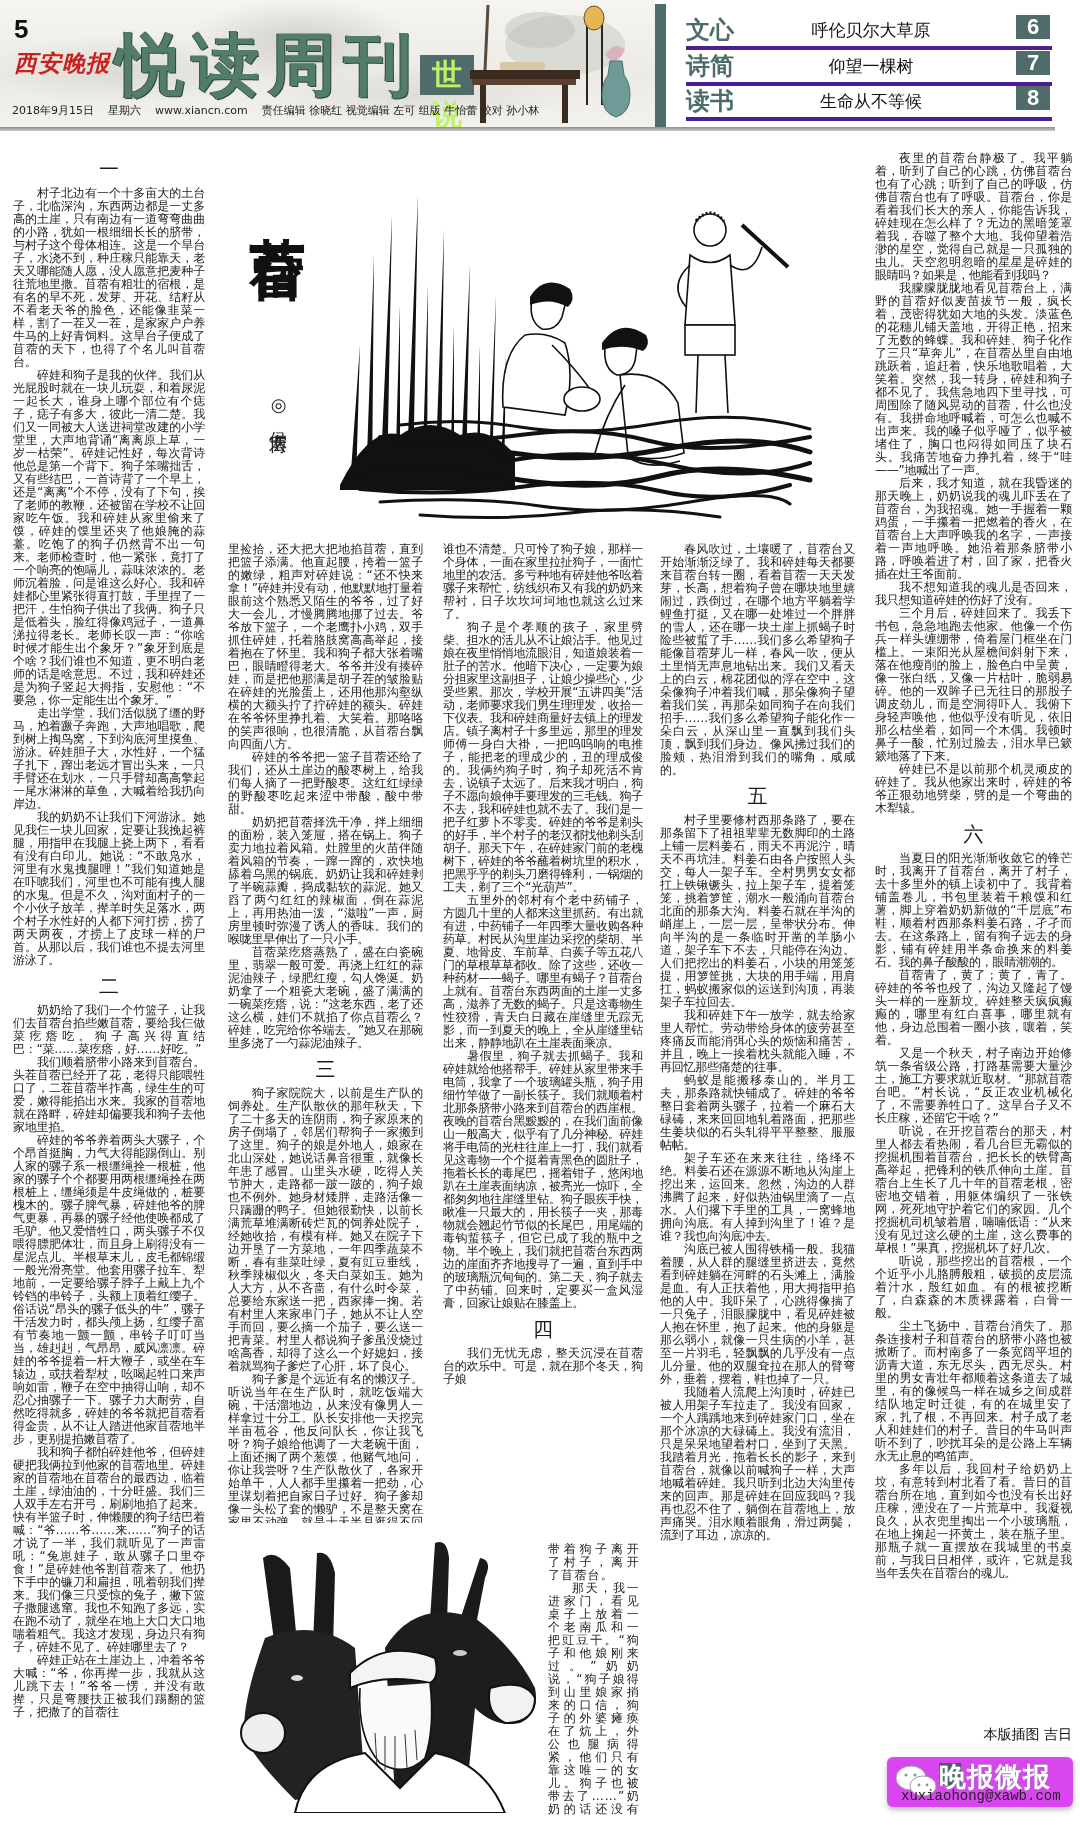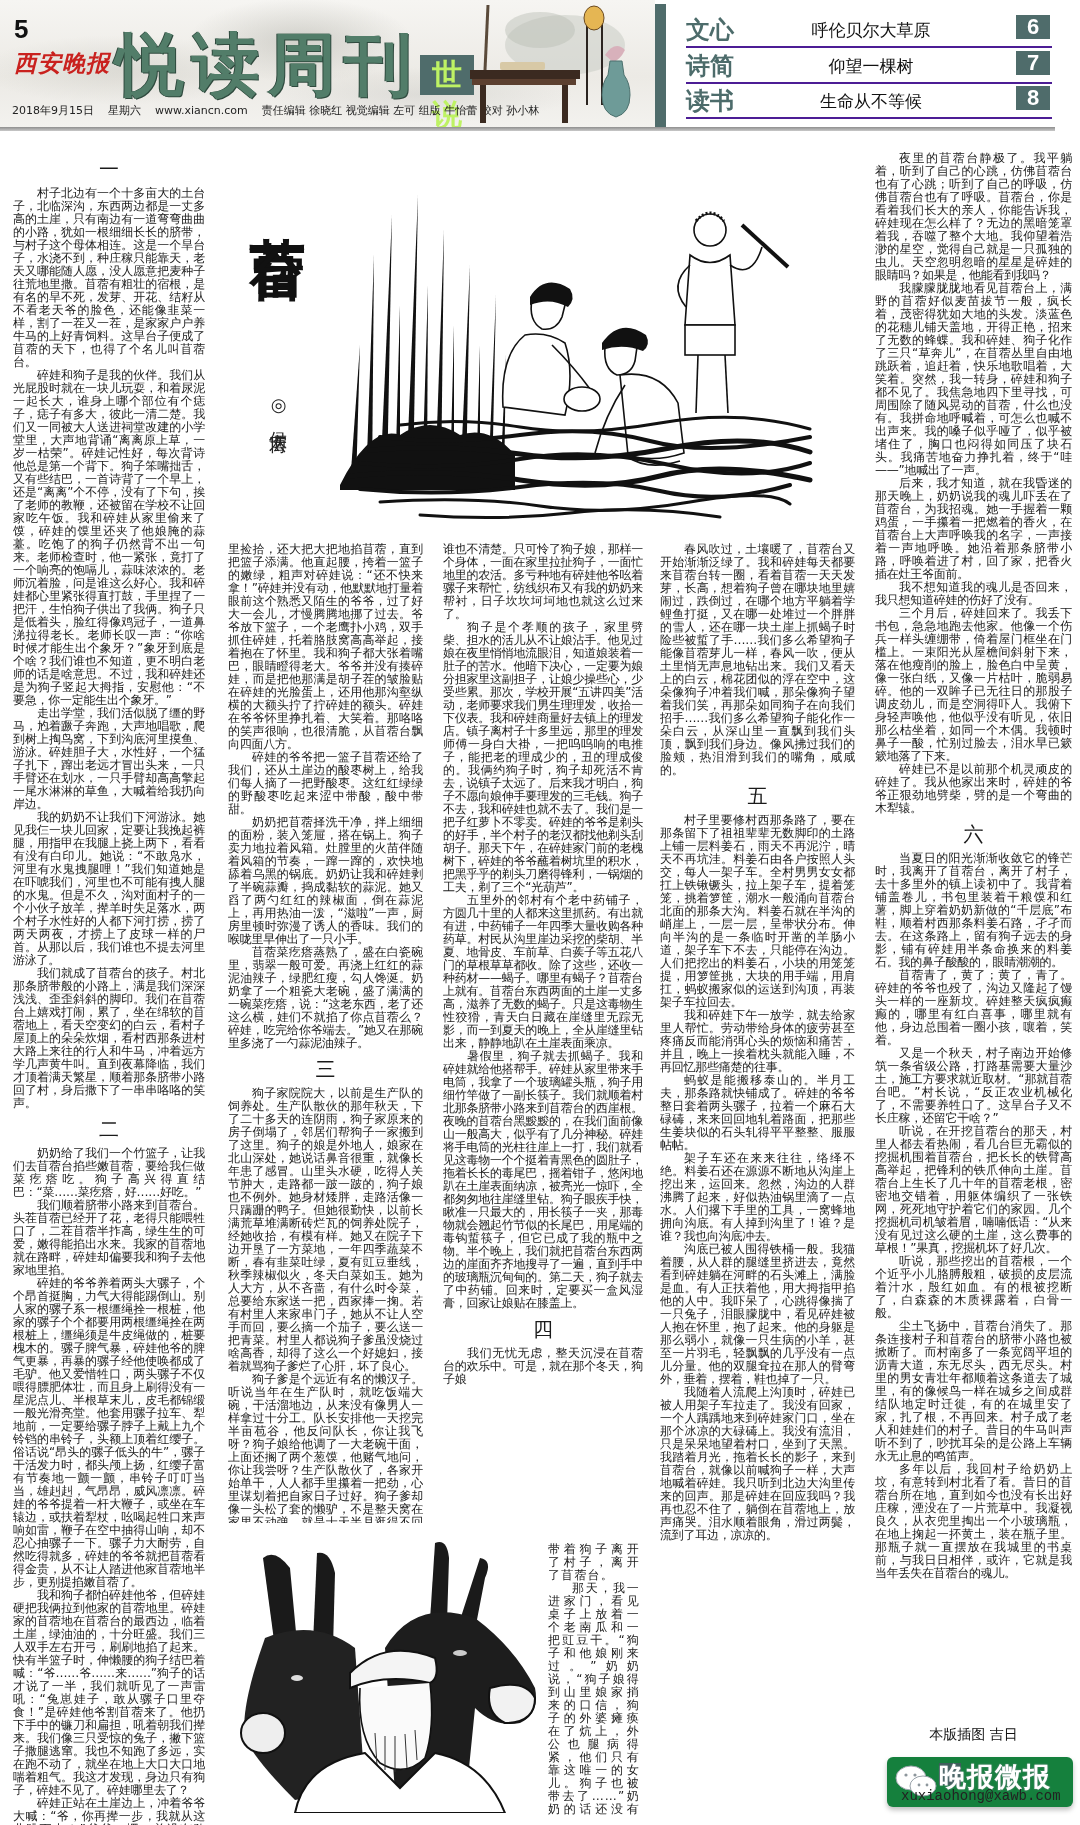--- a/index.html
+++ b/index.html
@@ -15,38 +15,38 @@
   .page-no{left:14px;top:14px;font:bold 26px "Liberation Sans",sans-serif;color:#111;}
   .paper-name{left:14px;top:48px;font:italic bold 23px "DejaVu Serif",serif;color:#c9211e;letter-spacing:1px;}
   .sec-title{left:116px;top:20px;font:bold 68px "DejaVu Serif",serif;color:#527d69;letter-spacing:8px;
     text-shadow:1px 1px 0 #2f4a3e,-1px 0 0 #2f4a3e;}
   .col-tag{left:420px;top:55px;width:54px;height:40px;background:#4f6c6b;color:#bef264;
     font:bold 30px "DejaVu Sans",sans-serif;text-align:center;line-height:40px;}
   .dateline{left:12px;top:103px;font:11px "DejaVu Sans",sans-serif;color:#222;white-space:nowrap;}
   .dateline span{margin-right:14px;}
   .head-rule{left:0;top:127px;width:1055px;height:4px;background:linear-gradient(180deg,#8f8f8f,#c9c9c9);}
   .v-bar{left:655px;top:4px;width:11px;height:125px;background:#4f6c6b;}
-  .idx-row{left:686px;width:366px;height:34px;border-bottom:2px solid #4c1d95;}
+  .idx-row{left:686px;width:366px;height:34px;border-bottom:4px solid #4c1d95;}
   .idx-cat{position:absolute;left:0;top:2px;font:bold 24px "DejaVu Sans",sans-serif;color:#4d6c6b;}
   .idx-title{position:absolute;left:80px;width:210px;top:7px;text-align:center;font:17px "DejaVu Sans",sans-serif;color:#111;}
   .idx-page{position:absolute;right:2px;top:3px;width:34px;height:24px;background:#4f6c6b;color:#fff;
     font:bold 22px "Liberation Sans",sans-serif;text-align:center;line-height:24px;}
   
   .col{position:absolute;font-size:12px;line-height:13px;text-align:justify;overflow:hidden;letter-spacing:-0.25px;
     font-family:"DejaVu Sans",sans-serif;color:#1a1a1a;}
   .col p{margin:0;text-indent:2em;}
   .col p.cont{text-indent:0;}
   .col .heading{text-align:center;font:20px/20px "DejaVu Serif",serif;margin:9px 0 8px;letter-spacing:0;}
   .col.narrow{letter-spacing:1.2px;}
   .title{left:248px;top:192px;font:bold 56px/62px "DejaVu Serif",serif;writing-mode:vertical-rl;color:#111;letter-spacing:4px;}
   .author{left:268px;top:394px;font:18px/20px "DejaVu Sans",sans-serif;writing-mode:vertical-rl;color:#222;letter-spacing:2px;}
   .illus1{left:340px;top:185px;width:485px;height:340px;}
   .illus2{left:235px;top:1538px;width:310px;height:275px;}
-  .credit{left:875px;top:1726px;width:197px;text-align:center;font:14px "DejaVu Sans",sans-serif;color:#111;}
-  .watermark{left:887px;top:1757px;width:186px;height:50px;background:#15803d;border-radius:6px;
+  .credit{left:875px;top:1726px;width:197px;text-align:right;font:14px "DejaVu Sans",sans-serif;color:#111;}
+  .watermark{left:887px;top:1757px;width:186px;height:50px;background:#d946ef;border-radius:6px;
     box-shadow:0 3px 5px rgba(0,0,0,.25);}
   .wm-name{position:absolute;left:52px;top:2px;font:bold 27px "DejaVu Sans",sans-serif;color:#fff;
     text-shadow:0 0 2px #7a8a90;letter-spacing:1px;}
   .wm-email{position:absolute;left:14px;top:31px;font:14px "Liberation Mono",monospace;color:#222;}
 </style>
 </head>
 <body>
 
 <div class="abs masthead">
   <div class="abs page-no">5</div>
@@ -145,21 +145,20 @@
     <path d="M80 330 q80 6 150 -2 t150 4" stroke-width="3"></path>
   </g>
 </svg>
 
 <div class="col" style="left:13px;top:150px;width:192px;height:1675px">
     <div class="heading">一</div>
     <p class="p">村子北边有一个十多亩大的土台子，北临深沟，东西两边都是一丈多高的土崖，只有南边有一道弯弯曲曲的小路，犹如一根细细长长的脐带，与村子这个母体相连。这是一个旱台子，水浇不到，种庄稼只能靠天，老天又哪能随人愿，没人愿意把麦种子往荒地里撒。苜蓿有粗壮的宿根，是有名的旱不死，发芽、开花、结籽从不看老天爷的脸色，还能像韭菜一样，割了一茬又一茬，是家家户户养牛马的上好青饲料。这旱台子便成了苜蓿的天下，也得了个名儿叫苜蓿台。</p>
     <p class="p">碎娃和狗子是我的伙伴。我们从光屁股时就在一块儿玩耍，和着尿泥一起长大，谁身上哪个部位有个痣子，痣子有多大，彼此一清二楚。我们又一同被大人送进祠堂改建的小学堂里，大声地背诵“离离原上草，一岁一枯荣”。碎娃记性好，每次背诗他总是第一个背下。狗子笨嘴拙舌，又有些结巴，一首诗背了一个早上，还是“离离”个不停，没有了下句，挨了老师的教鞭，还被留在学校不让回家吃午饭。我和碎娃从家里偷来了馍，碎娃的馍里还夹了他娘腌的蒜薹。吃饱了的狗子仍然背不出一句来。老师检查时，他一紧张，竟打了一个响亮的饱嗝儿，蒜味浓浓的。老师沉着脸，问是谁这么好心。我和碎娃都心里紧张得直打鼓，手里捏了一把汗，生怕狗子供出了我俩。狗子只是低着头，脸红得像鸡冠子，一道鼻涕拉得老长。老师长叹一声：“你啥时候才能生出个象牙？”象牙到底是个啥？我们谁也不知道，更不明白老师的话是啥意思。不过，我和碎娃还是为狗子竖起大拇指，安慰他：“不要急，你一定能生出个象牙。”</p>
     <p class="p">走出学堂，我们活似脱了缰的野马，尥着蹶子奔跑，大声地唱歌，爬到树上掏鸟窝，下到沟底河里摸鱼、游泳。碎娃胆子大，水性好，一个猛子扎下，蹿出老远才冒出头来，一只手臂还在划水，一只手臂却高高擎起一尾水淋淋的草鱼，大喊着给我扔向岸边。</p>
     <p class="p">我的奶奶不让我们下河游泳。她见我仨一块儿回家，定要让我挽起裤腿，用指甲在我腿上挠上两下，看看有没有白印儿。她说：“不敢凫水，河里有水鬼拽腿哩！”我们知道她是在吓唬我们，河里也不可能有拽人腿的水鬼。但是不久，沟对面村子的一个小伙子放羊，撵羊时失足落水，两个村子水性好的人都下河打捞，捞了两天两夜，才捞上了皮球一样的尸首。从那以后，我们谁也不提去河里游泳了。</p>
-    <p class="p">我们就成了苜蓿台的孩子。村北那条脐带般的小路上，满是我们深深浅浅、歪歪斜斜的脚印。我们在苜蓿台上嬉戏打闹，累了，坐在绵软的苜蓿地上，看天空变幻的白云，看村子屋顶上的朵朵炊烟，看村西那条进村大路上来往的行人和牛马，冲着远方学几声黄牛叫。直到夜幕降临，我们才顶着满天繁星，顺着那条脐带小路回了村，身后撒下了一串串咯咯的笑声。</p>
     <div class="heading">二</div>
     <p class="p">奶奶给了我们一个竹篮子，让我们去苜蓿台掐些嫩苜蓿，要给我仨做菜疙瘩吃。狗子高兴得直结巴：“菜……菜疙瘩，好……好吃。”</p>
     <p class="p">我们顺着脐带小路来到苜蓿台。头茬苜蓿已经开了花，老得只能喂牲口了，二茬苜蓿半拃高，绿生生的可爱，嫩得能掐出水来。我家的苜蓿地就在路畔，碎娃却偏要我和狗子去他家地里掐。</p>
     <p class="p">碎娃的爷爷养着两头大骡子，个个昂首挺胸，力气大得能踢倒山。别人家的骡子系一根缰绳拴一根桩，他家的骡子个个都要用两根缰绳拴在两根桩上，缰绳须是牛皮绳做的，桩要槐木的。骡子脾气暴，碎娃他爷的脾气更暴，再暴的骡子经他使唤都成了毛驴。他又爱惜牲口，两头骡子不仅喂得膘肥体壮，而且身上刷得没有一星泥点儿、半根草末儿，皮毛都锦缎一般光滑亮堂。他套用骡子拉车、犁地前，一定要给骡子脖子上戴上九个铃铛的串铃子，头额上顶着红缨子。俗话说“昂头的骡子低头的牛”，骡子干活发力时，都头颅上扬，红缨子富有节奏地一颤一颤，串铃子叮叮当当，雄赳赳，气昂昂，威风凛凛。碎娃的爷爷提着一杆大鞭子，或坐在车辕边，或扶着犁杖，吆喝起牲口来声响如雷，鞭子在空中抽得山响，却不忍心抽骡子一下。骡子力大耐劳，自然吃得就多，碎娃的爷爷就把苜蓿看得金贵，从不让人踏进他家苜蓿地半步，更别提掐嫩苜蓿了。</p>
     <p class="p">我和狗子都怕碎娃他爷，但碎娃硬把我俩拉到他家的苜蓿地里。碎娃家的苜蓿地在苜蓿台的最西边，临着土崖，绿油油的，十分旺盛。我们三人双手左右开弓，刷刷地掐了起来。快有半篮子时，伸懒腰的狗子结巴着喊：“爷……爷……来……”狗子的话才说了一半，我们就听见了一声雷吼：“兔崽娃子，敢从骡子口里夺食！”是碎娃他爷割苜蓿来了。他扔下手中的镰刀和扁担，吼着朝我们撵来。我们像三只受惊的兔子，撇下篮子撒腿逃窜。我也不知跑了多远，实在跑不动了，就坐在地上大口大口地喘着粗气。我这才发现，身边只有狗子，碎娃不见了。碎娃哪里去了？</p>
     <p class="p">碎娃正站在土崖边上，冲着爷爷大喊：“爷，你再撵一步，我就从这儿跳下去！”爷爷一愣，并没有敢撵，只是弯腰扶正被我们踢翻的篮子，把撒了的苜蓿往</p>
   </div>
 <div class="col" style="left:228px;top:543px;width:195px;height:980px">
     <p class="cont">里捡拾，还大把大把地掐苜蓿，直到把篮子添满。他直起腰，挎着一篮子的嫩绿，粗声对碎娃说：“还不快来拿！”碎娃并没有动，他默默地打量着眼前这个熟悉又陌生的爷爷，过了好大一会儿，才慢腾腾地挪了过去。爷爷放下篮子，一个老鹰扑小鸡，双手抓住碎娃，托着胳肢窝高高举起，接着抱在了怀里。我和狗子都大张着嘴巴，眼睛瞪得老大。爷爷并没有揍碎娃，而是把他那满是胡子茬的皱脸贴在碎娃的光脸蛋上，还用他那沟壑纵横的大额头拧了拧碎娃的额头。碎娃在爷爷怀里挣扎着、大笑着。那咯咯的笑声很响，也很清脆，从苜蓿台飘向四面八方。</p>
     <p class="p">碎娃的爷爷把一篮子苜蓿还给了我们，还从土崖边的酸枣树上，给我们每人摘了一把野酸枣。这红红绿绿的野酸枣吃起来涩中带酸，酸中带甜。</p>

